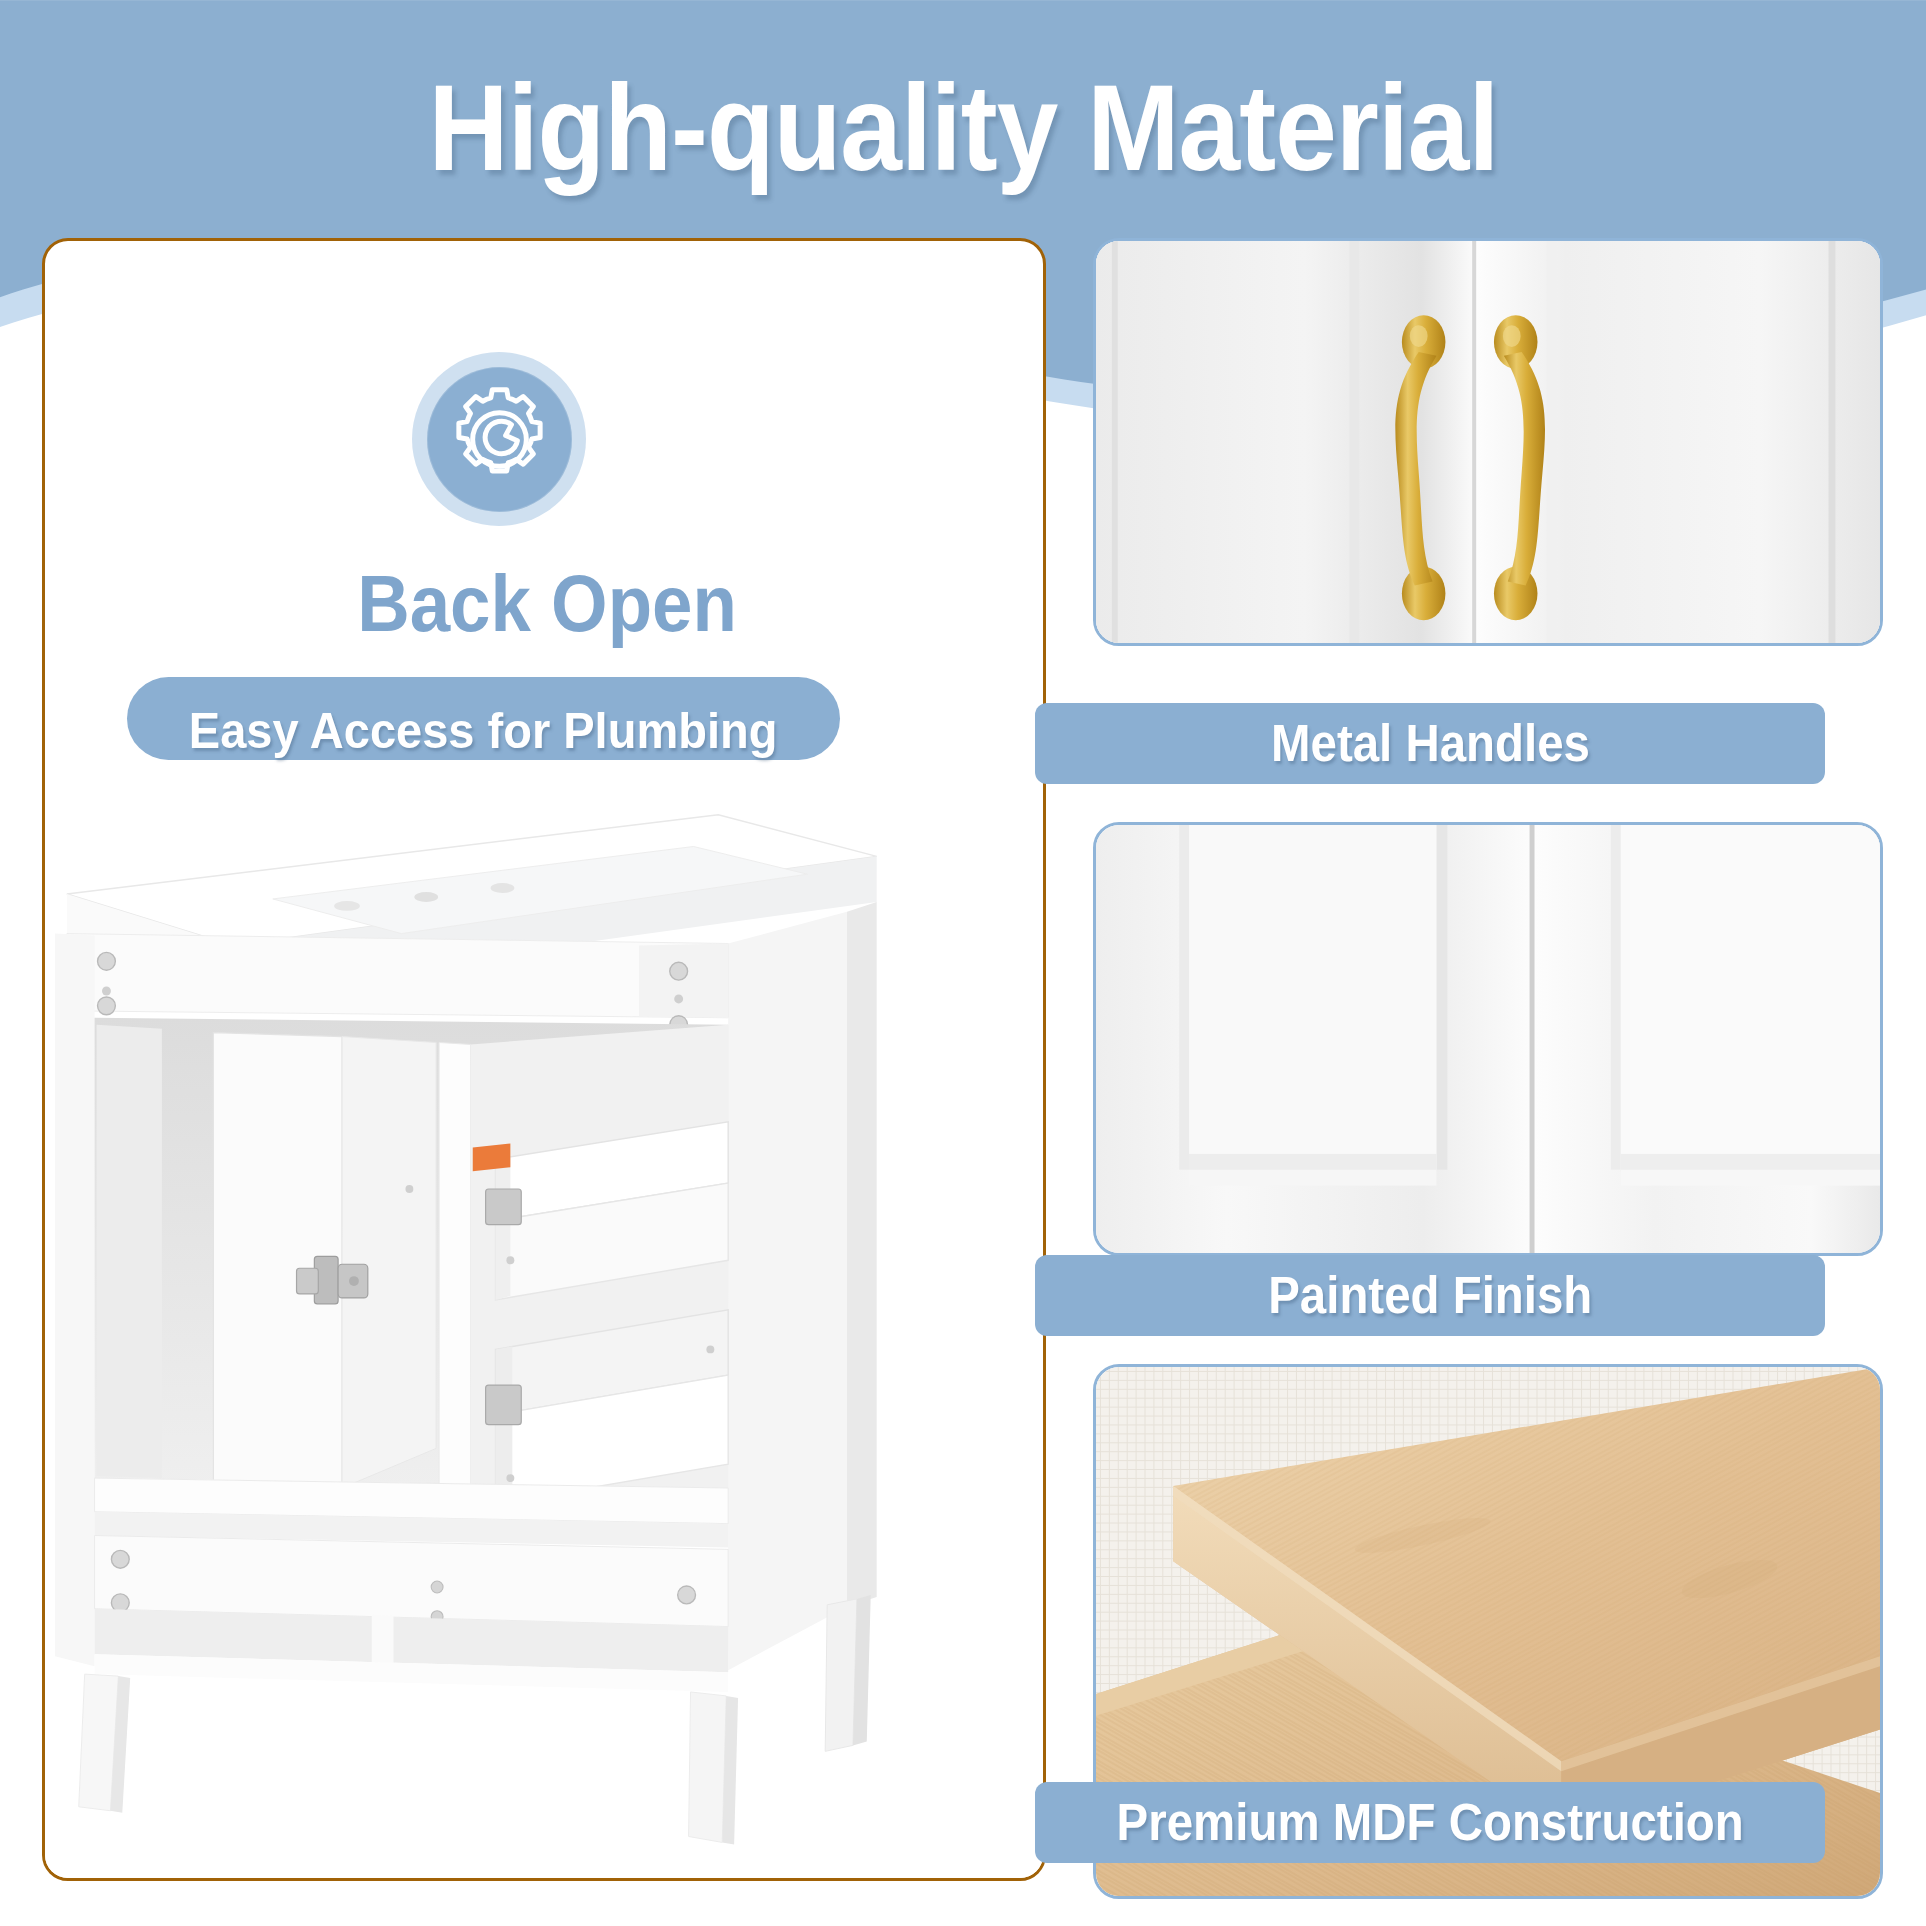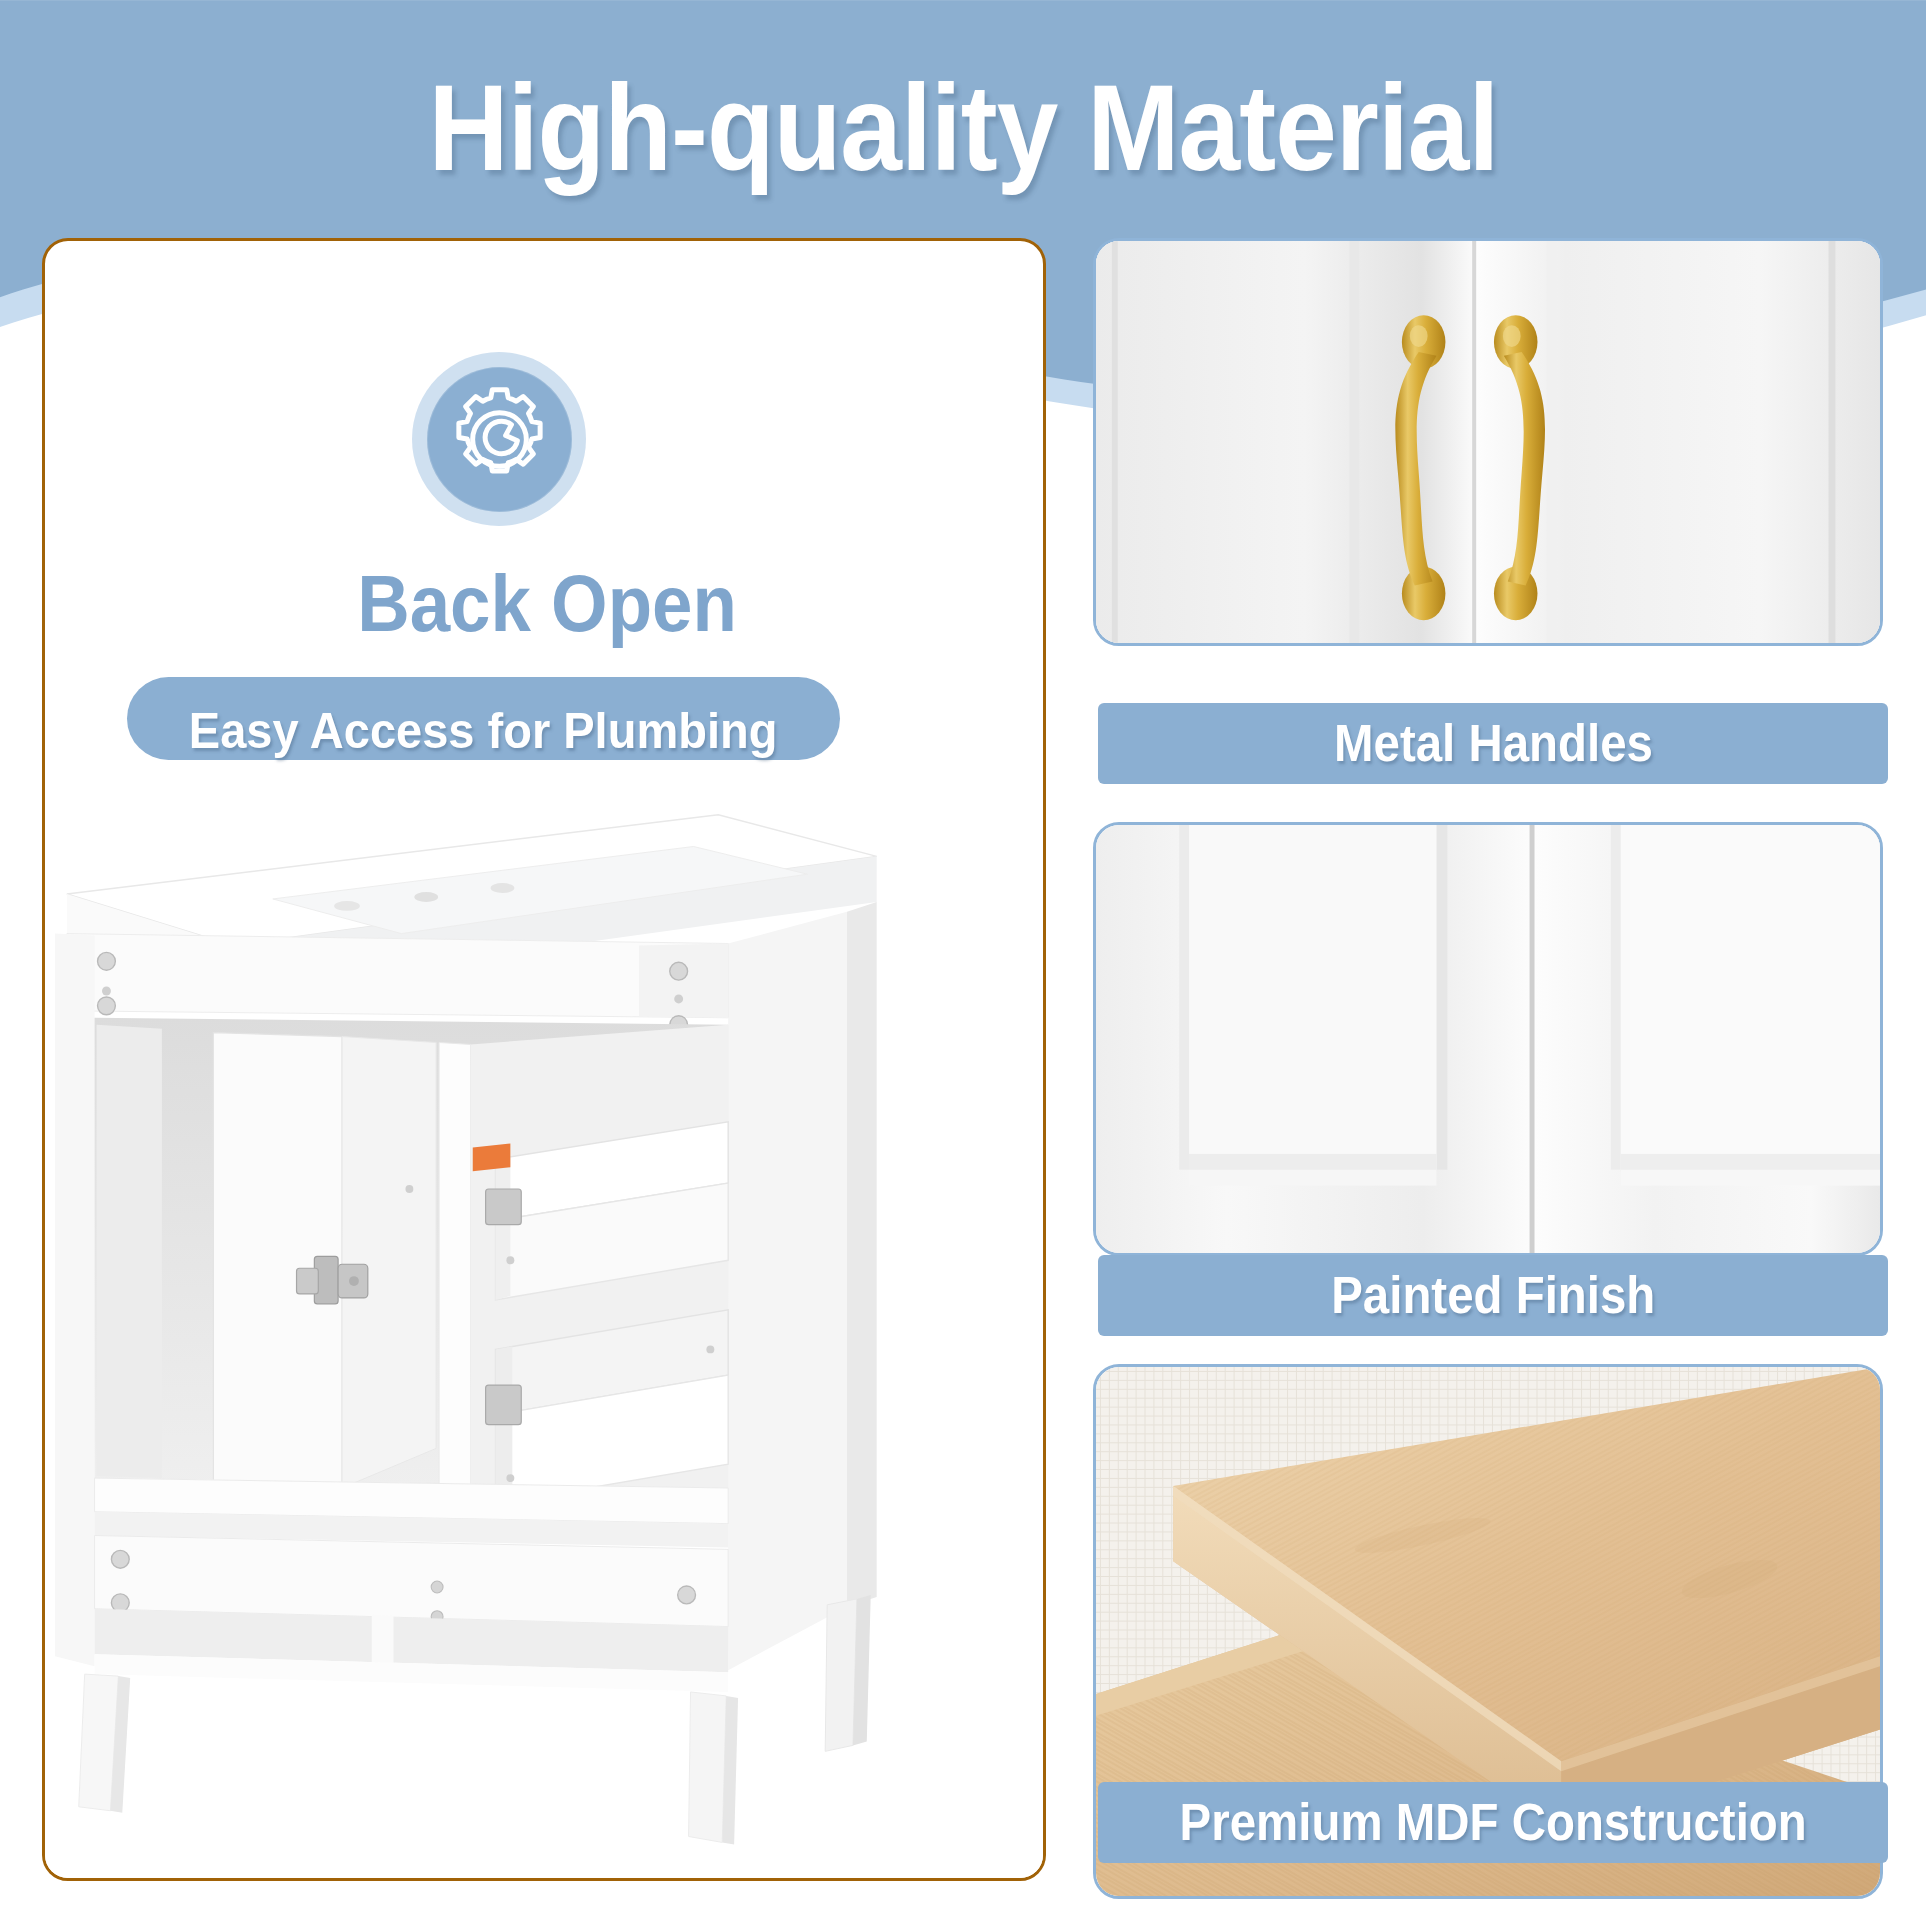--- a/index.html
+++ b/index.html
@@ -99,23 +99,23 @@
   }
   #card-handles  { top:238px;  height:408px; z-index:2; }
   #card-finish   { top:822px;  height:434px; }
   #card-mdf      { top:1364px; height:535px; }
 
   .card-media { position:absolute; left:0; top:0; width:100%; }
   .card-media svg, .card-media .tex { display:block; width:100%; }
 
   .caption-bar {
     position:absolute;
-    left:1098px; width:790px; height:81px;
+    left:1035px; width:790px; height:81px;
     background:#8BAFD2;
-    border-radius:6px;
+    border-radius:12px;
     display:flex; align-items:center; justify-content:center;
     z-index:5;
   }
   .caption-bar span {
     font-size:51px; font-weight:bold; color:#ffffff;
     transform:scaleX(0.93); transform-origin:50% 50%;
     text-shadow:2px 3px 3px rgba(60,90,120,0.35);
     white-space:nowrap;
   }
   #caption-handles { top:703px; }

